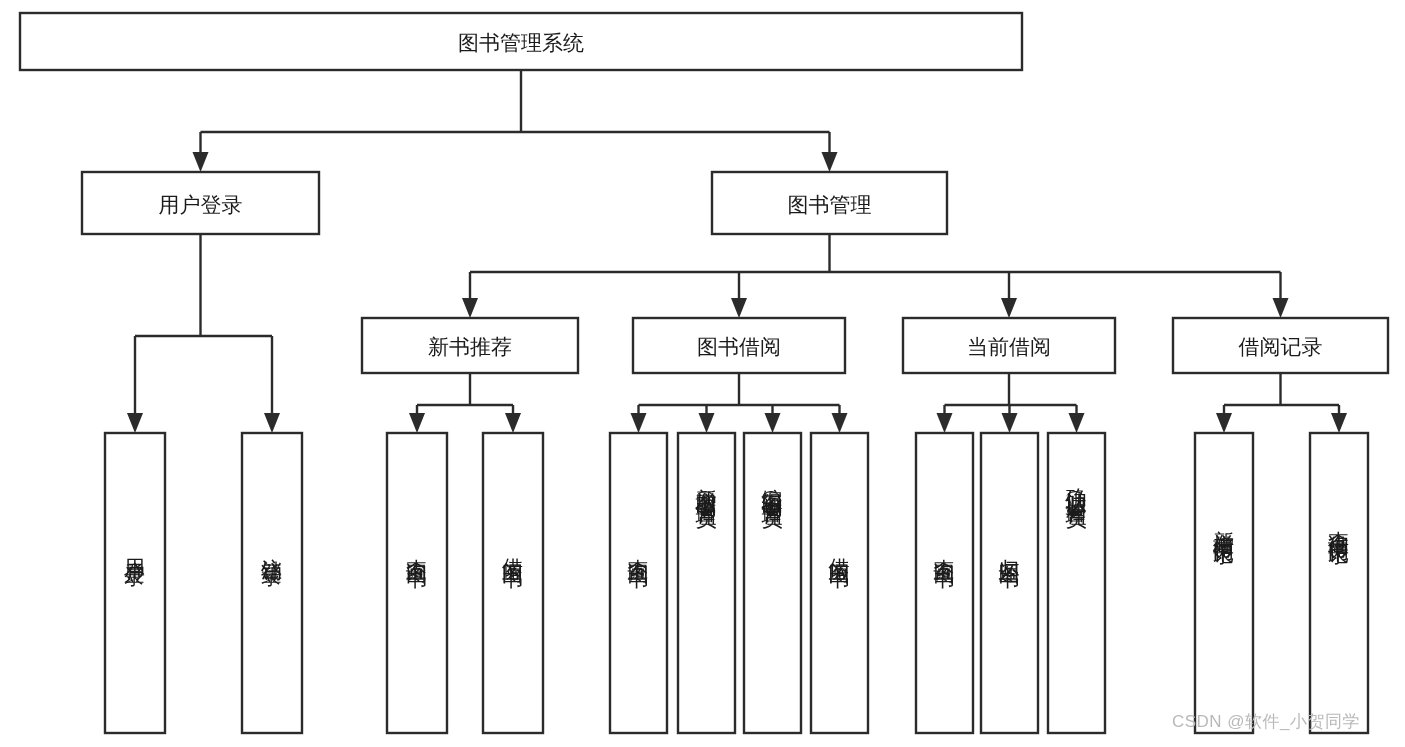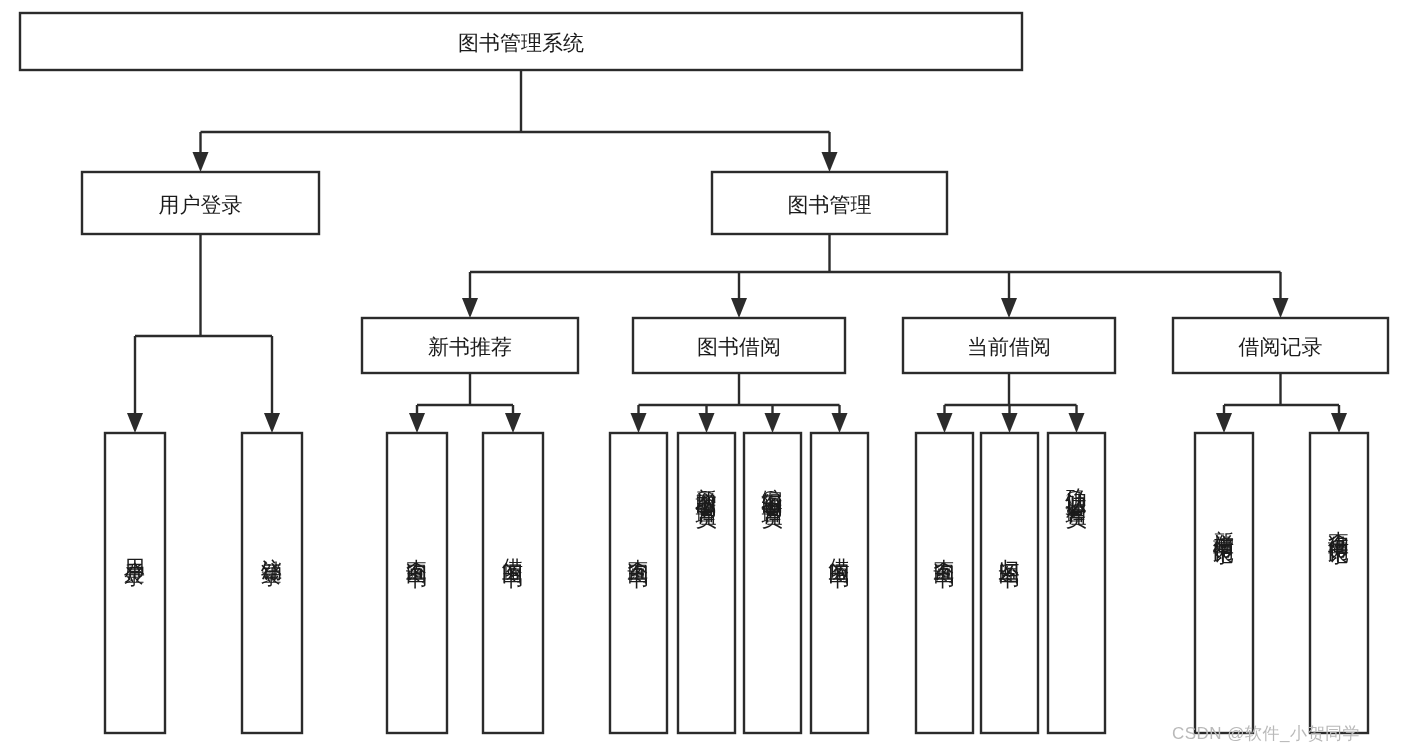--- a/index.html
+++ b/index.html
@@ -53,21 +53,21 @@
     font-size: 21px;
     fill: #1b1b1b;
     writing-mode: vertical-rl;
     text-orientation: upright;
     dominant-baseline: central;
     letter-spacing: 3px;
   }
   .watermark {
     position: absolute;
     right: 8px;
-    bottom: 2px;
+    bottom: 14px;
     font-family: "Liberation Sans", "DejaVu Sans", sans-serif;
     font-size: 17px;
     color: #b9b9b9;
     white-space: nowrap;
     pointer-events: none;
     letter-spacing: 0.5px;
   }
 </style>
 </head>
 <body>

